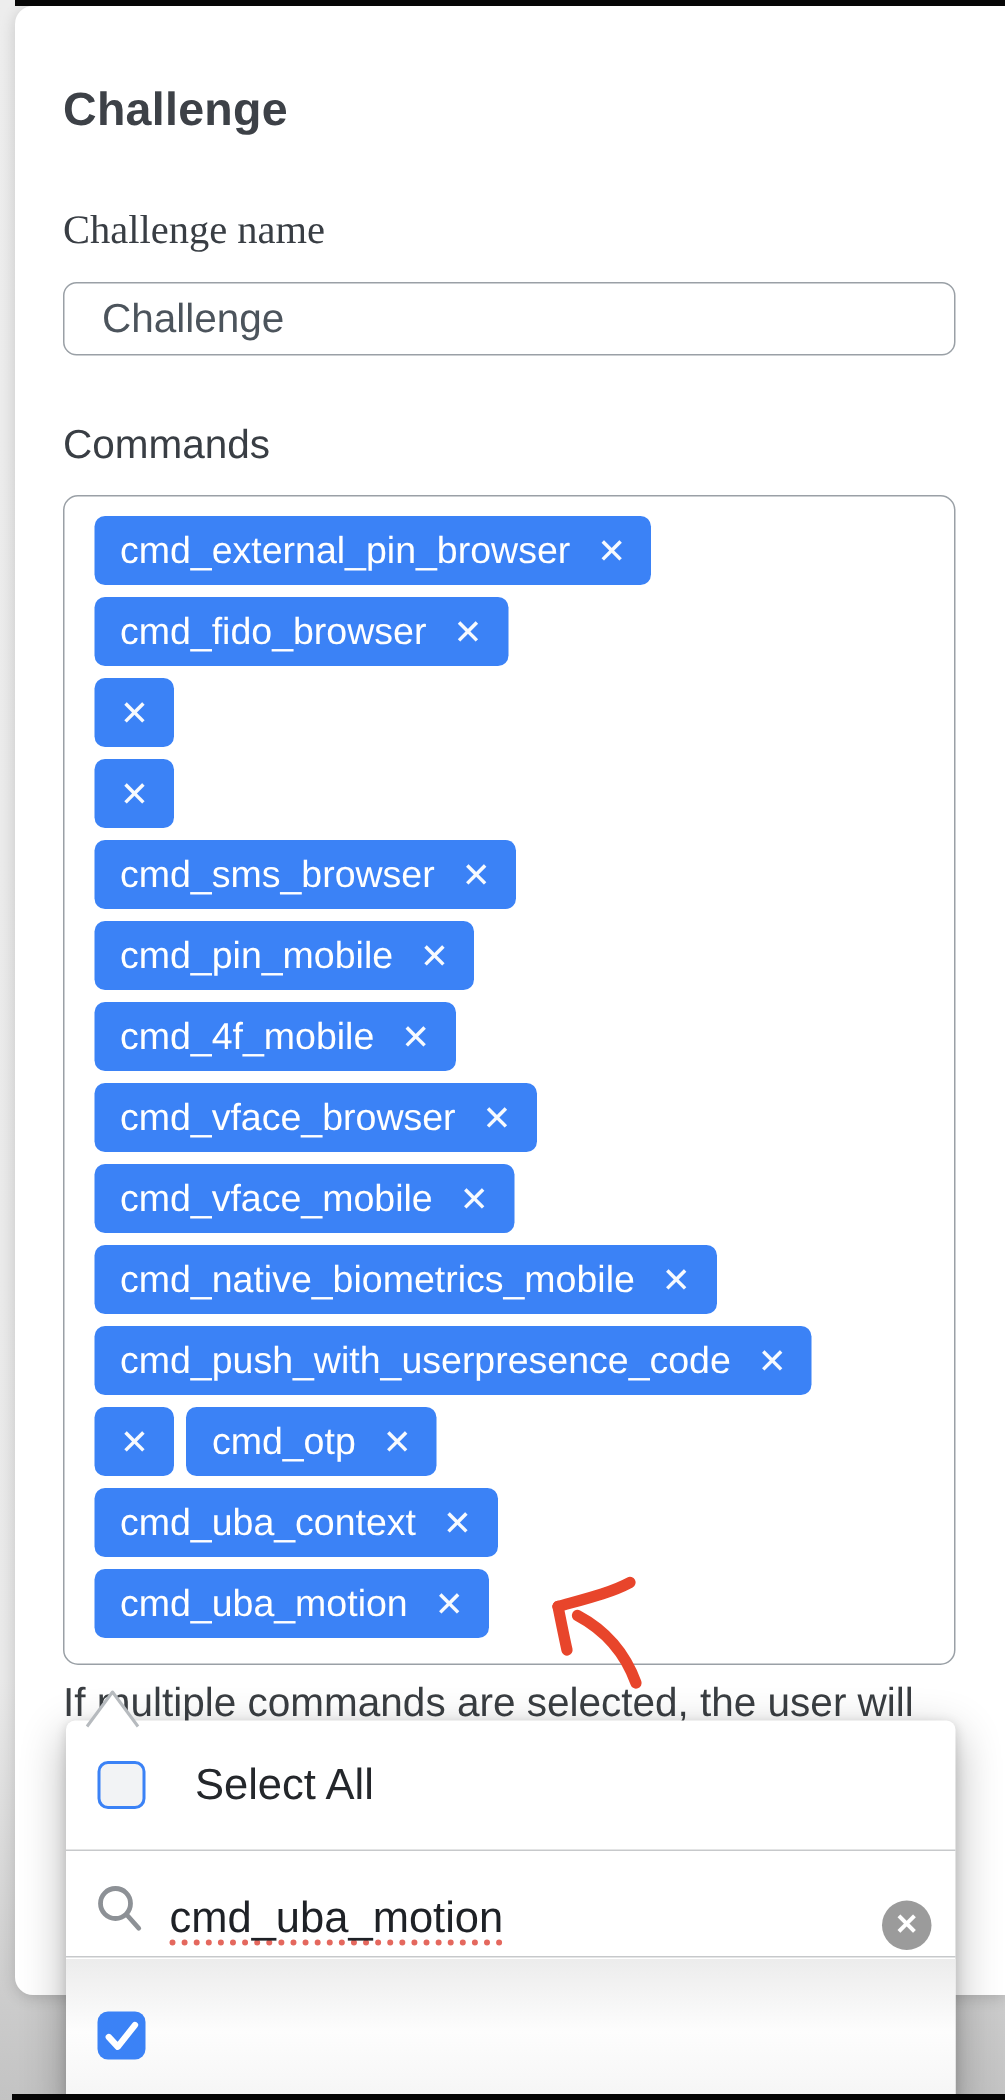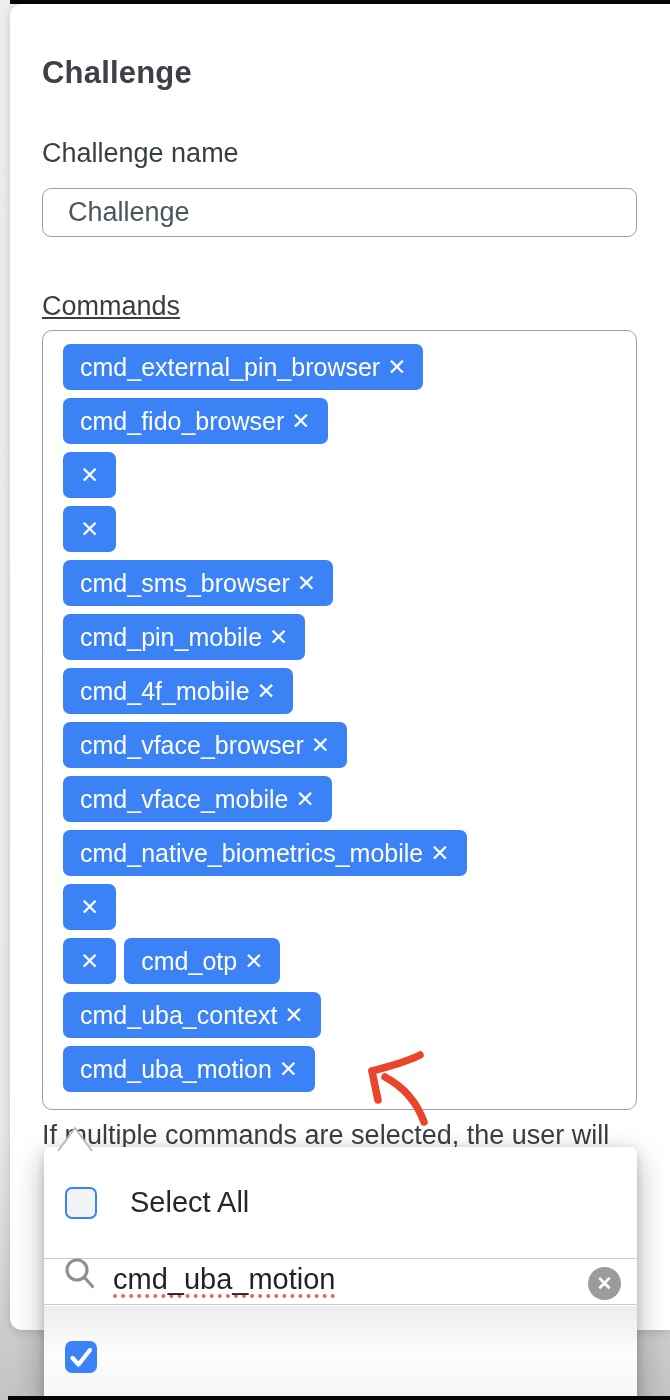--- a/index.html
+++ b/index.html
@@ -16,59 +16,59 @@
     position:absolute;left:10px;top:4px;width:660px;height:1326px;
     background:#ffffff;border-radius:12px 0 0 12px;
     box-shadow:0 2px 10px rgba(0,0,0,.16);z-index:1;
   }
 
   .page-title{
     position:absolute;left:42px;top:34px;z-index:2;
     font-size:31px;font-weight:700;color:#3d4147;letter-spacing:.2px;
   }
   .field-label{position:absolute;left:42px;z-index:2;font-size:27px;color:#393e44;}
-  .label-name{top:138px;}
-  .label-commands{top:291px;text-decoration:underline;}
+  .label-name{top:138px;font-family:Liberation Serif, serif;}
+  .label-commands{top:281px;}
 
   .name-input{
     position:absolute;left:42px;top:188px;width:595px;height:49px;z-index:2;
     box-sizing:border-box;border:1.5px solid #9aa0a6;border-radius:9px;background:#fff;
     display:flex;align-items:center;padding-left:25px;
     font-size:27px;color:#4c545c;
   }
 
   .commands-box{
     position:absolute;left:42px;top:330px;width:595px;height:780px;z-index:2;
     box-sizing:border-box;border:1.5px solid #9aa0a6;border-radius:10px;background:#fff;
     padding:13px 20px;display:flex;flex-direction:column;gap:8px;
   }
   .chip-row{display:flex;gap:8px;}
   .chip{
     height:46px;background:#3b82f6;border-radius:7px;
-    display:flex;align-items:center;gap:7px;padding:0 17px;
+    display:flex;align-items:center;gap:18px;padding:0 17px;
     color:#ffffff;font-size:25px;white-space:nowrap;
   }
   .chip .x{font-size:23px;font-weight:400;opacity:.96;cursor:pointer;line-height:1;}
 
   .helper-text{
     position:absolute;left:42px;top:1120px;right:0;z-index:2;
     font-size:27px;color:#3a3e42;white-space:nowrap;overflow:hidden;
   }
 
   .arrow-svg{position:absolute;left:0;top:0;width:670px;height:1400px;z-index:5;pointer-events:none;}
 
   .dropdown{
     position:absolute;left:44px;top:1147px;width:593px;height:260px;z-index:10;
     background:#ffffff;border-radius:6px 6px 0 0;
     box-shadow:0 10px 30px rgba(0,0,0,.30),0 2px 8px rgba(0,0,0,.15);
   }
   .caret-svg{position:absolute;left:54px;top:1122px;z-index:11;pointer-events:none;}
 
   .dd-row{position:absolute;left:0;width:100%;box-sizing:border-box;}
-  .dd-row1{top:0;height:112px;border-bottom:1.5px solid #c7c9cb;display:flex;align-items:center;}
+  .dd-row1{top:0;height:87px;border-bottom:1.5px solid #c7c9cb;display:flex;align-items:center;}
   .dd-row2{top:88.5px;height:69px;border-bottom:1.5px solid #c7c9cb;display:flex;align-items:flex-end;padding:0 0 8px 0;}
   .dd-row3{
     top:159px;height:101px;display:flex;align-items:center;
     background:linear-gradient(180deg,#ececec 0%,#fdfdfd 48%,#f4f4f4 100%);
   }
 
   .cb{width:32px;height:32px;border-radius:7px;box-sizing:border-box;flex:0 0 auto;cursor:pointer;}
   .cb-unchecked{border:2.5px solid #3b82f6;background:#f2f3f5;margin-left:21px;}
   .cb-checked{background:#3b82f6;margin-left:21px;display:flex;align-items:center;justify-content:center;}
   .dd-label{font-size:29px;color:#24272b;margin-left:33px;}
@@ -156,20 +156,21 @@
       </div>
   </div>
   <div class="chip-row">
     <div class="chip">
         <span>cmd_native_biometrics_mobile</span>
         <span class="x">✕</span>
       </div>
   </div>
   <div class="chip-row">
     <div class="chip">
+        <span>cmd_push_with_userpresence_code</span>
         <span class="x">✕</span>
       </div>
   </div>
   <div class="chip-row">
     <div class="chip">
         <span class="x">✕</span>
       </div>
     <div class="chip">
         <span>cmd_otp</span>
         <span class="x">✕</span>

